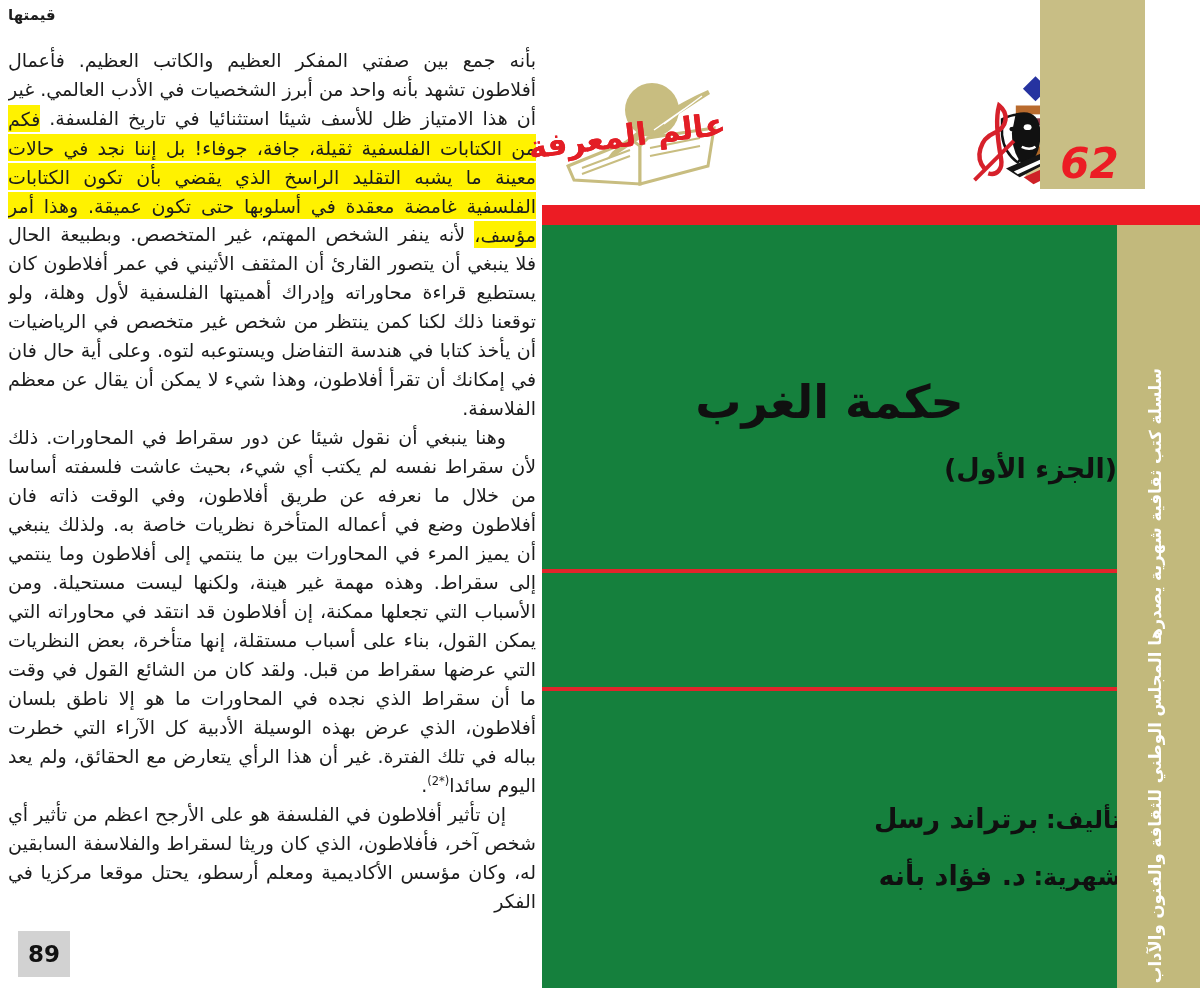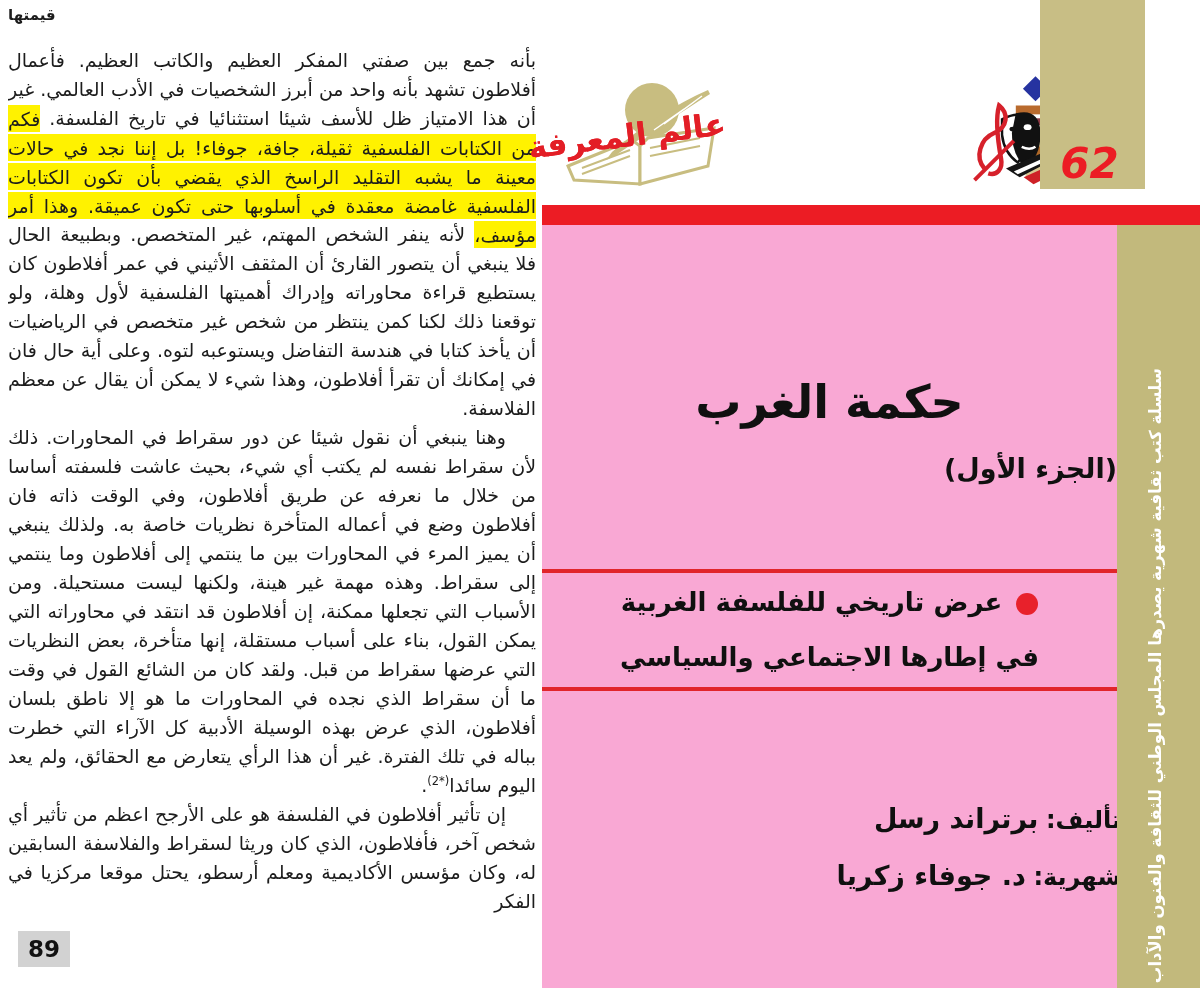--- a/index.html
+++ b/index.html
@@ -18,21 +18,21 @@
     position:absolute;top:46px;left:8px;width:528px;height:872px;
     direction:rtl;text-align:justify;
     font-size:19px;line-height:29px;
     overflow:hidden;
   }
   .para{margin:0;}
   .para.indent{text-indent:30px;}
   .para mark{background:#FFF200;color:inherit;padding:2.5px 0;margin-top:44px;}
   .para sup{font-size:11.5px;line-height:0;}
   .page-badge{
-    position:absolute;left:18px;top:931px;width:52px;height:36px;
+    position:absolute;left:18px;top:931px;width:52px;height:46px;
     background:#D2D2D2;display:flex;align-items:center;justify-content:center;
     font-size:23px;font-weight:bold;color:#111;
   }
   
   .series-logo{position:absolute;left:552px;top:78px;width:178px;height:120px;}
   .series-logo svg{position:absolute;inset:0;}
   .series-logo-text{
     position:absolute;left:0;right:4px;top:38px;text-align:center;
     font-size:31px;font-weight:900;color:#E31E26;
     transform:rotate(-7deg);direction:rtl;white-space:nowrap;
@@ -47,21 +47,21 @@
     position:absolute;left:0;right:6px;bottom:4px;text-align:center;
     font-size:42px;line-height:42px;font-weight:bold;font-style:italic;color:#EC1C24;
     font-family:"DejaVu Sans",sans-serif;
   }
   .red-bar{
     position:absolute;left:542px;top:205px;width:658px;height:20px;
     background:#EC1C24;
   }
   .book-cover{
     position:absolute;left:542px;top:225px;width:575px;height:763px;
-    background:#f9a8d4;
+    background:#15803d;
   }
   .cover-title{
     position:absolute;top:152px;left:0;width:100%;text-align:center;
     font-size:46px;line-height:50px;font-weight:900;color:#101010;direction:rtl;
     letter-spacing:-1px;
   }
   .cover-subtitle{
     position:absolute;top:228px;left:0;width:100%;text-align:right;
     font-size:27px;font-weight:bold;color:#101010;direction:rtl;
   }
@@ -147,35 +147,27 @@
 <div class="issue-box">
   <span class="issue-number">62</span>
 </div>
 
 <div class="red-bar"></div>
 
 <div class="book-cover">
   <div class="cover-title">حكمة الغرب</div>
   <div class="cover-subtitle">(الجزء الأول)</div>
   <div class="red-rule rule-top"></div>
-  <div class="bullet-block">
-    <div>
-      <span class="bullet-dot"></span><span>عرض تاريخي للفلسفة الغربية</span>
-    </div>
-    <div>
-      <span>في إطارها الاجتماعي والسياسي</span>
-    </div>
-  </div>
   <div class="red-rule rule-bottom"></div>
   <div class="author-block">
     <div>
       <span class="label">تأليف:</span>
       <span class="name">برتراند رسل</span>
     </div>
     <div>
       <span class="label">شهرية:</span>
-      <span class="name">د. جوفاء زكريا</span>
+      <span class="name">د. فؤاد بأنه</span>
     </div>
   </div>
 </div>
 
 <div class="spine-stripe"></div>
 <div class="spine-text">سلسلة كتب ثقافية شهرية يصدرها المجلس الوطني للثقافة والفنون والآداب ـ الكويت</div>
 
 </body></html>

